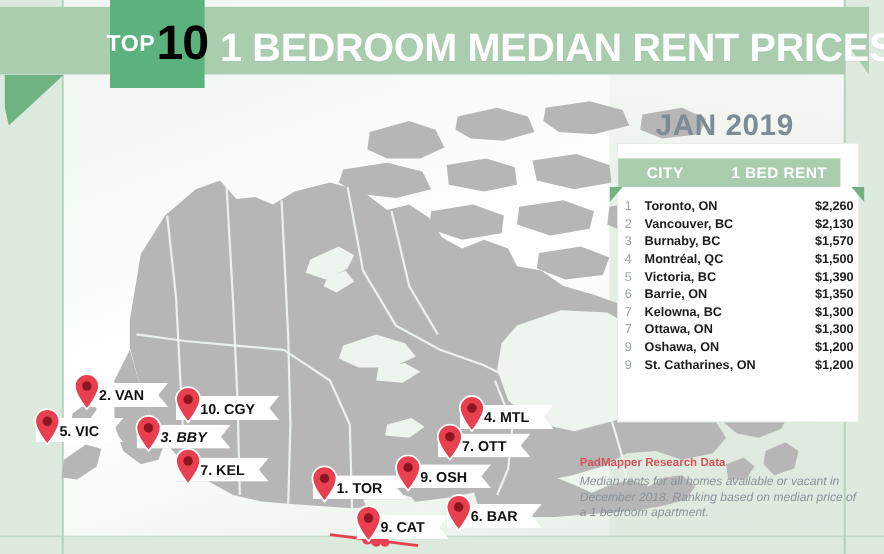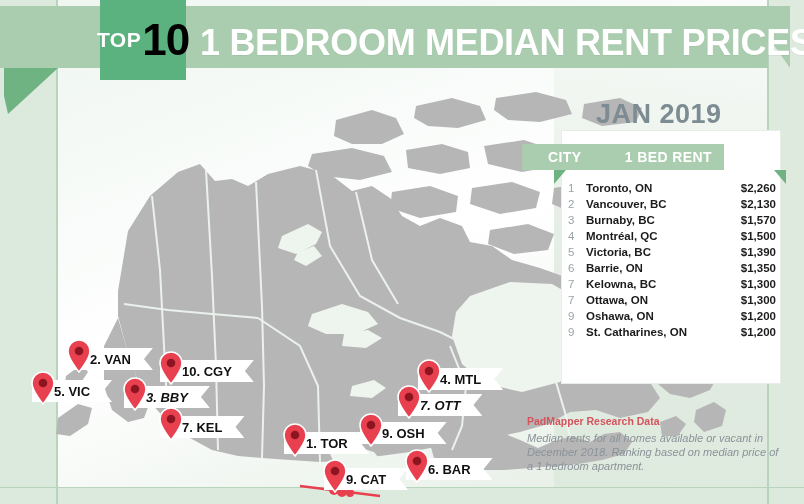--- a/index.html
+++ b/index.html
@@ -31,21 +31,21 @@
   .top10 .n{color:#000000;font-weight:bold;font-size:44px;line-height:1;letter-spacing:-1px;}
   .ribbon-title{position:absolute;left:200px;top:16px;color:#fff;font-size:36px;font-weight:bold;
      letter-spacing:-.3px;white-space:nowrap;text-shadow:0 1px 0 rgba(0,0,0,.04);}
 
   
   .period{position:absolute;left:596px;top:99px;color:#7d8b93;font-size:27px;font-weight:bold;letter-spacing:.5px;}
 
   
   .card{position:absolute;left:562px;top:131px;width:218px;height:252px;background:#fff;
      box-shadow:0 0 0 1px #e6eee7;}
-  .thead{position:absolute;left:522px;top:144px;width:202px;height:26px;background:#a9cdae;}
+  .thead{position:absolute;left:562px;top:144px;width:202px;height:26px;background:#a9cdae;}
   .thead .lbl-city{position:absolute;left:26px;top:5px;color:#fff;font-size:14px;font-weight:bold;letter-spacing:.4px;}
   .thead .lbl-rent{position:absolute;right:12px;top:5px;color:#fff;font-size:14px;font-weight:bold;letter-spacing:.4px;}
   .thead-fold-l{position:absolute;left:554px;top:170px;width:12px;height:14px;background:#6fb383;
      clip-path:polygon(0 0,12px 0,12px 0,0 14px);}
   .thead-fold-r{position:absolute;left:774px;top:170px;width:12px;height:14px;background:#6fb383;
      clip-path:polygon(0 0,12px 0,12px 14px,0 0);}
   table.rents{position:absolute;left:568px;top:180px;width:208px;border-collapse:collapse;}
   table.rents td{font-size:11.5px;padding:2px 0;vertical-align:middle;}
   td.rk{width:18px;color:#9aa3a8;text-align:left;font-weight:normal;}
   td.ct{color:#1b1b1b;font-weight:bold;}
@@ -302,21 +302,21 @@
           </svg></span>
         <span class="tag">9. CAT</span>
       </div>
       <div class="pin" style="left: 406px; top: 458px;">
         <span class="marker"><svg viewBox="0 0 26 34" xmlns="http://www.w3.org/2000/svg">
             <path d="M13 1C6.9 1 2 5.9 2 12c0 8 11 21 11 21s11-13 11-21C24 5.9 19.1 1 13 1z" fill="#e8404f" stroke="#ffffff" stroke-width="1.6"></path>
             <circle cx="13" cy="12" r="4.3" fill="#8d1520"></circle>
           </svg></span>
         <span class="tag">6. BAR</span>
       </div>
-      <div class="pin" style="left: 398px; top: 394px; font-style: italic;">
+      <div class="pin" style="left: 398px; top: 394px;">
         <span class="marker"><svg viewBox="0 0 26 34" xmlns="http://www.w3.org/2000/svg">
             <path d="M13 1C6.9 1 2 5.9 2 12c0 8 11 21 11 21s11-13 11-21C24 5.9 19.1 1 13 1z" fill="#e8404f" stroke="#ffffff" stroke-width="1.6"></path>
             <circle cx="13" cy="12" r="4.3" fill="#8d1520"></circle>
           </svg></span>
         <span class="tag">7. OTT</span>
       </div>
       <div class="pin" style="left: 418px; top: 368px;">
         <span class="marker"><svg viewBox="0 0 26 34" xmlns="http://www.w3.org/2000/svg">
             <path d="M13 1C6.9 1 2 5.9 2 12c0 8 11 21 11 21s11-13 11-21C24 5.9 19.1 1 13 1z" fill="#e8404f" stroke="#ffffff" stroke-width="1.6"></path>
             <circle cx="13" cy="12" r="4.3" fill="#8d1520"></circle>

